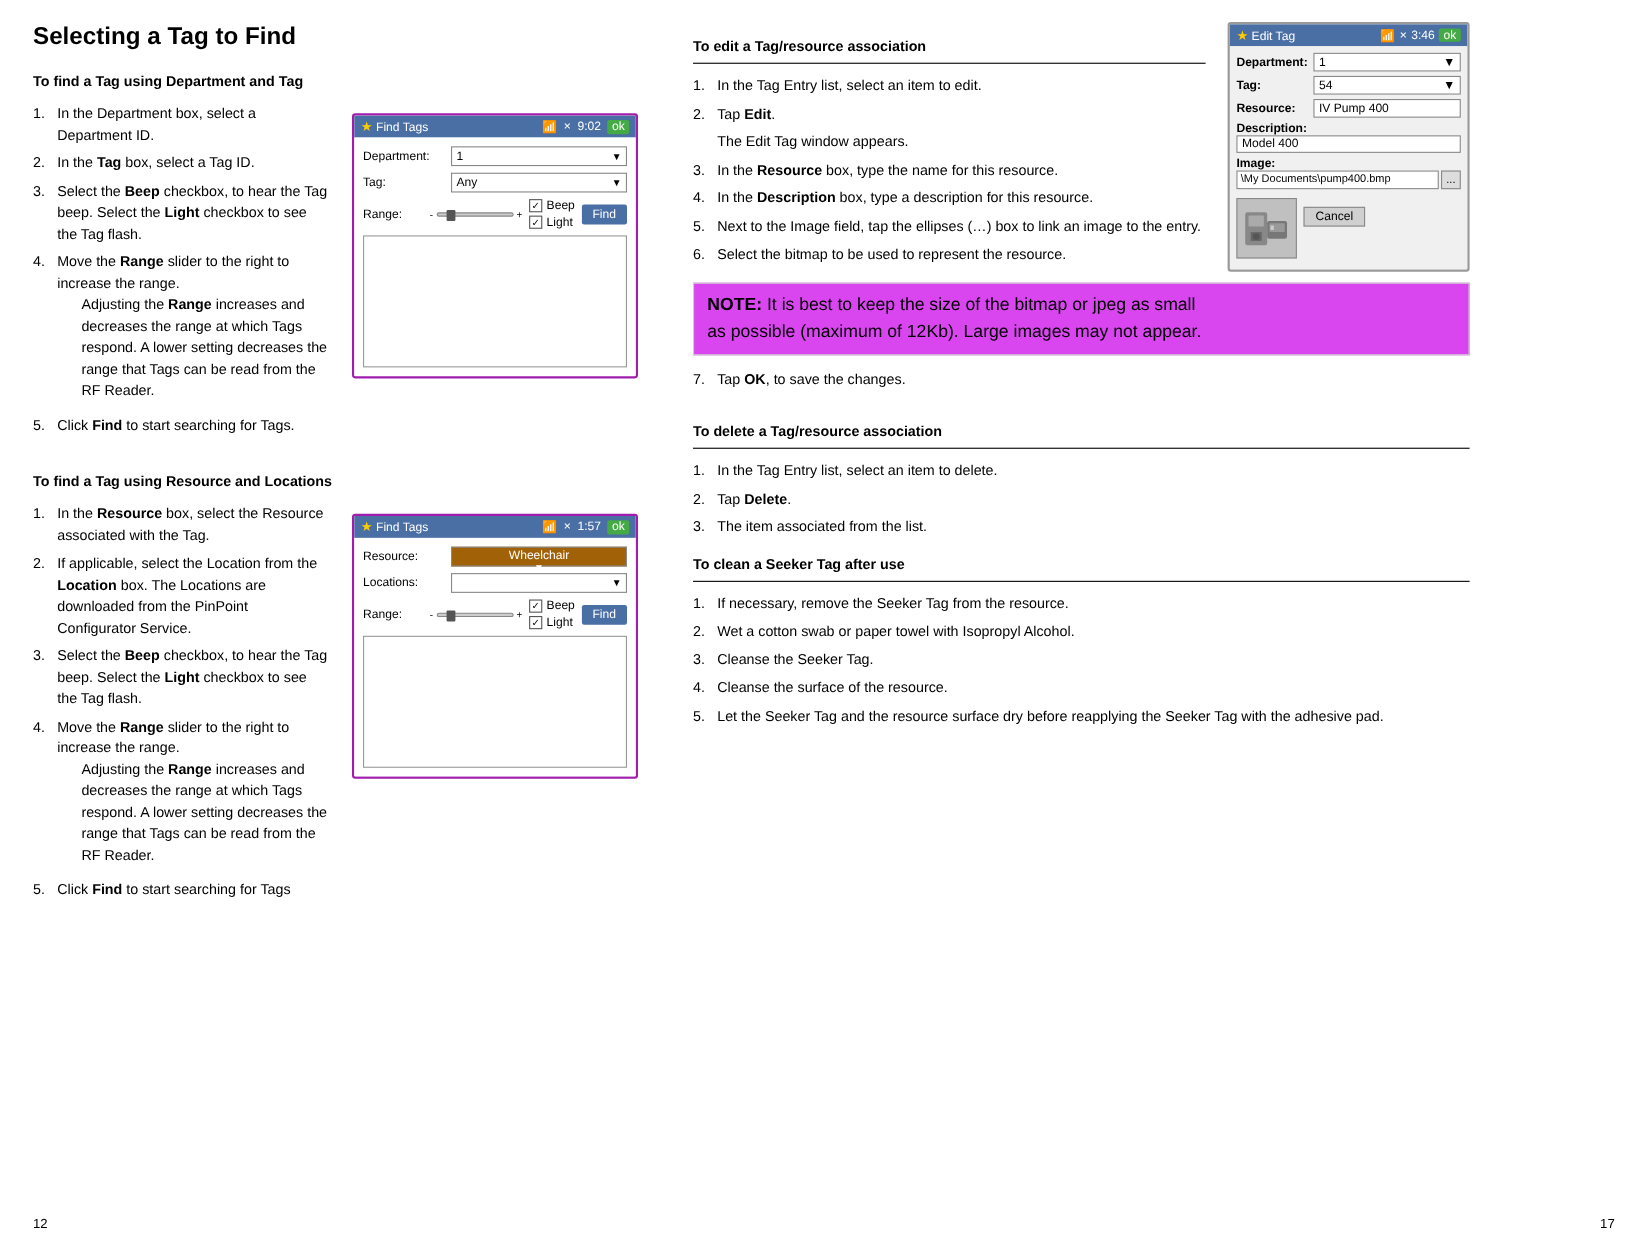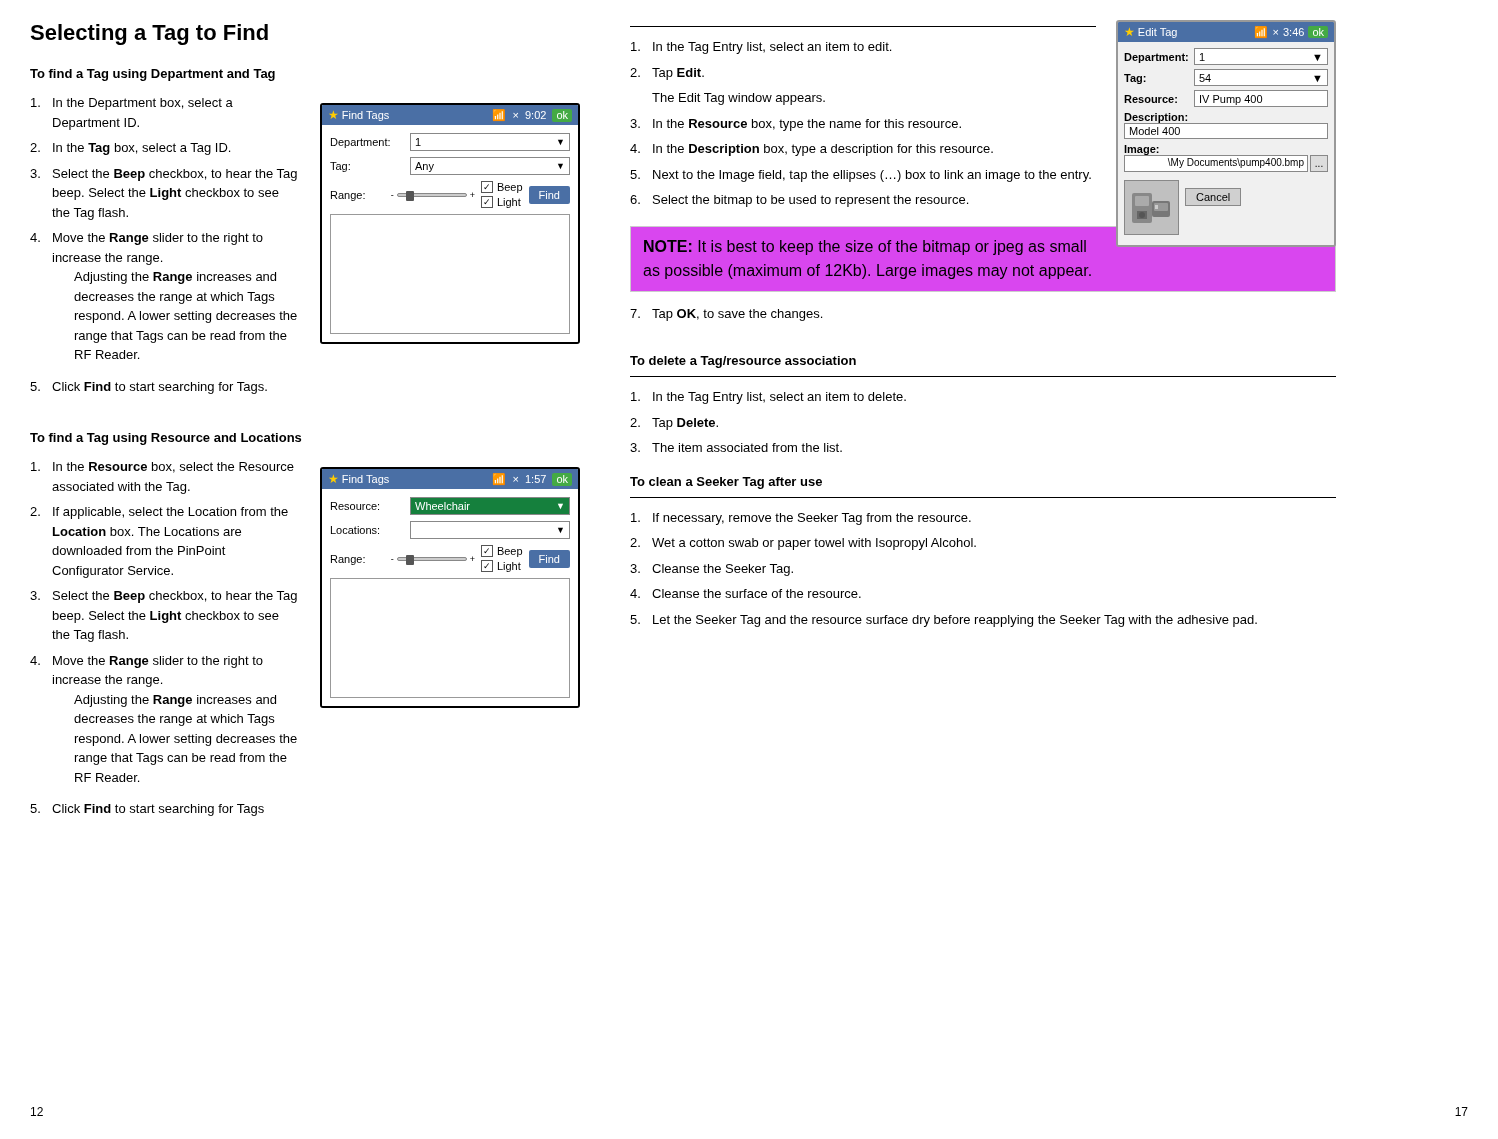--- a/index.html
+++ b/index.html
@@ -53,21 +53,21 @@
       font-weight: normal;
     }
     .list-content {
       flex: 1;
     }
     .bold-inline {
       font-weight: bold;
     }
     
     .device-screenshot {
-      border: 2px solid #000000;
+      border: 2px solid #a21caf;
       background: #e8e8e8;
       width: 260px;
       margin: 10px 0 20px 20px;
       float: right;
       border-radius: 3px;
       overflow: hidden;
     }
     .device-titlebar {
       background: #4a6fa5;
       color: #fff;
@@ -257,21 +257,20 @@
       align-items: center;
       margin-bottom: 4px;
       font-size: 11px;
       flex-direction: column;
       align-items: flex-start;
     }
     .edit-image-field {
       display: flex;
       width: 100%;
       gap: 2px;
-      text-align: right;
     }
     .edit-image-path {
       flex: 1;
       border: 1px solid #888;
       background: #fff;
       font-size: 10px;
       padding: 1px 3px;
       height: 17px;
       overflow: hidden;
     }
@@ -424,21 +423,21 @@
         <div class="device-titlebar-icons">
           <span>📶</span>
           <span>×</span>
           <span>1:57</span>
           <span style="background:#4a4; color:#fff; padding:0 4px; border-radius:2px;">ok</span>
         </div>
       </div>
       <div class="device-body">
         <div class="device-row">
           <span class="device-label">Resource:</span>
-          <div class="device-input" style="background:#15803d; color:#fff;">
+          <div class="device-input" style="background:#a16207; color:#fff;flex-direction:column;">
             <span>Wheelchair</span>
             <span class="device-dropdown-arrow">▼</span>
           </div>
         </div>
         <div class="device-row">
           <span class="device-label">Locations:</span>
           <div class="device-input">
             <span></span>
             <span class="device-dropdown-arrow">▼</span>
           </div>
@@ -556,20 +555,21 @@
               <rect x="10" y="28" width="10" height="8" fill="#666"></rect>
               <circle cx="15" cy="32" r="3" fill="#555"></circle>
               <rect x="28" y="22" width="3" height="4" fill="#ccc"></rect>
             </svg>
           </div>
           <button class="cancel-btn" style="margin-top:12px;">Cancel</button>
         </div>
       </div>
     </div>
 
+    <div class="subsection-heading">To edit a Tag/resource association</div>
     <hr class="divider-line">
 
     <ul class="numbered-list">
       <li>
         <span class="num">1.</span>
         <span class="list-content">In the Tag Entry list, select an item to edit.</span>
       </li>
       <li>
         <span class="num">2.</span>
         <span class="list-content">Tap <span class="bold-inline">Edit</span>.</span>

